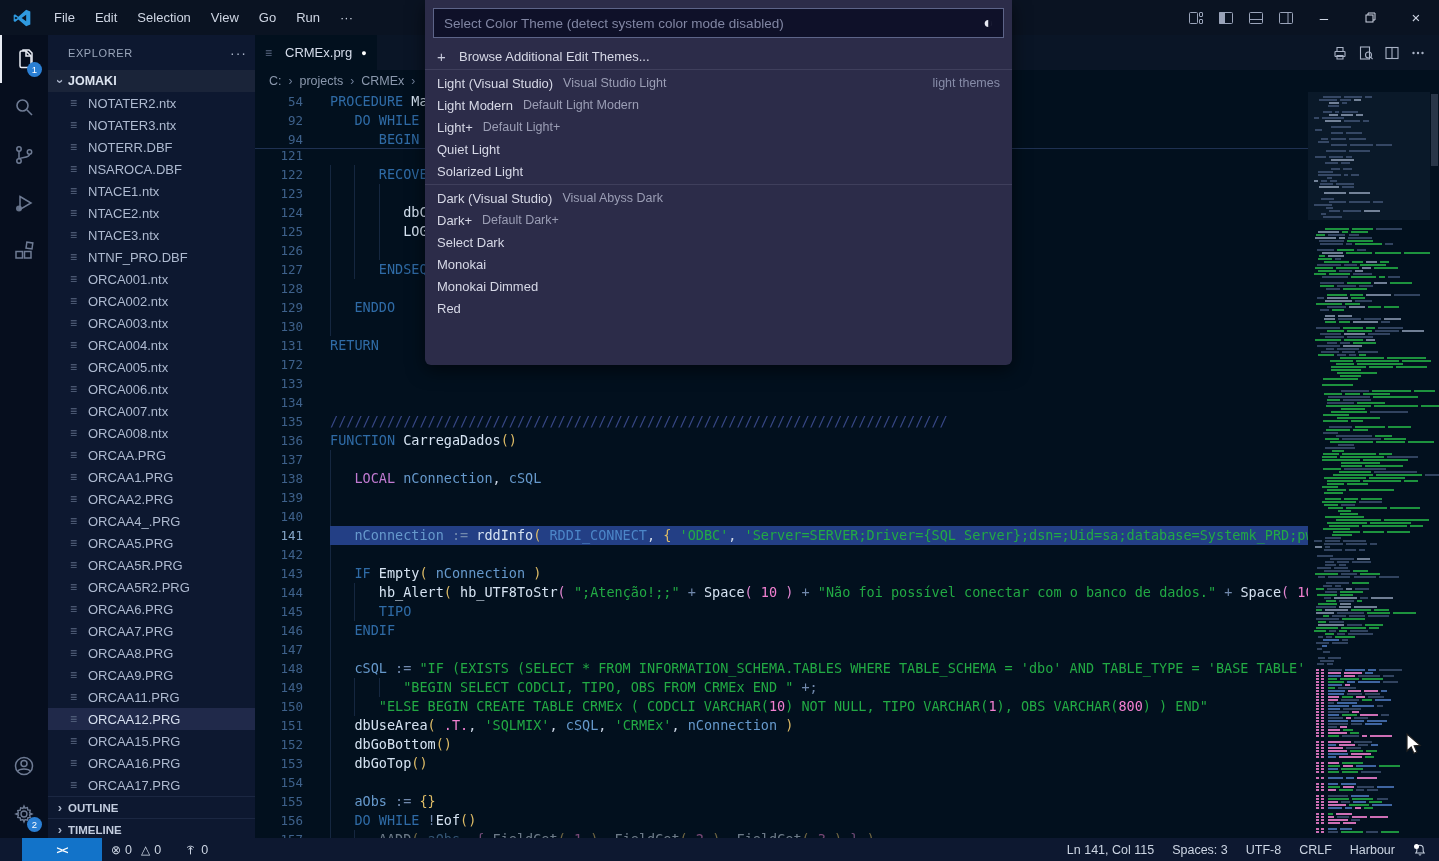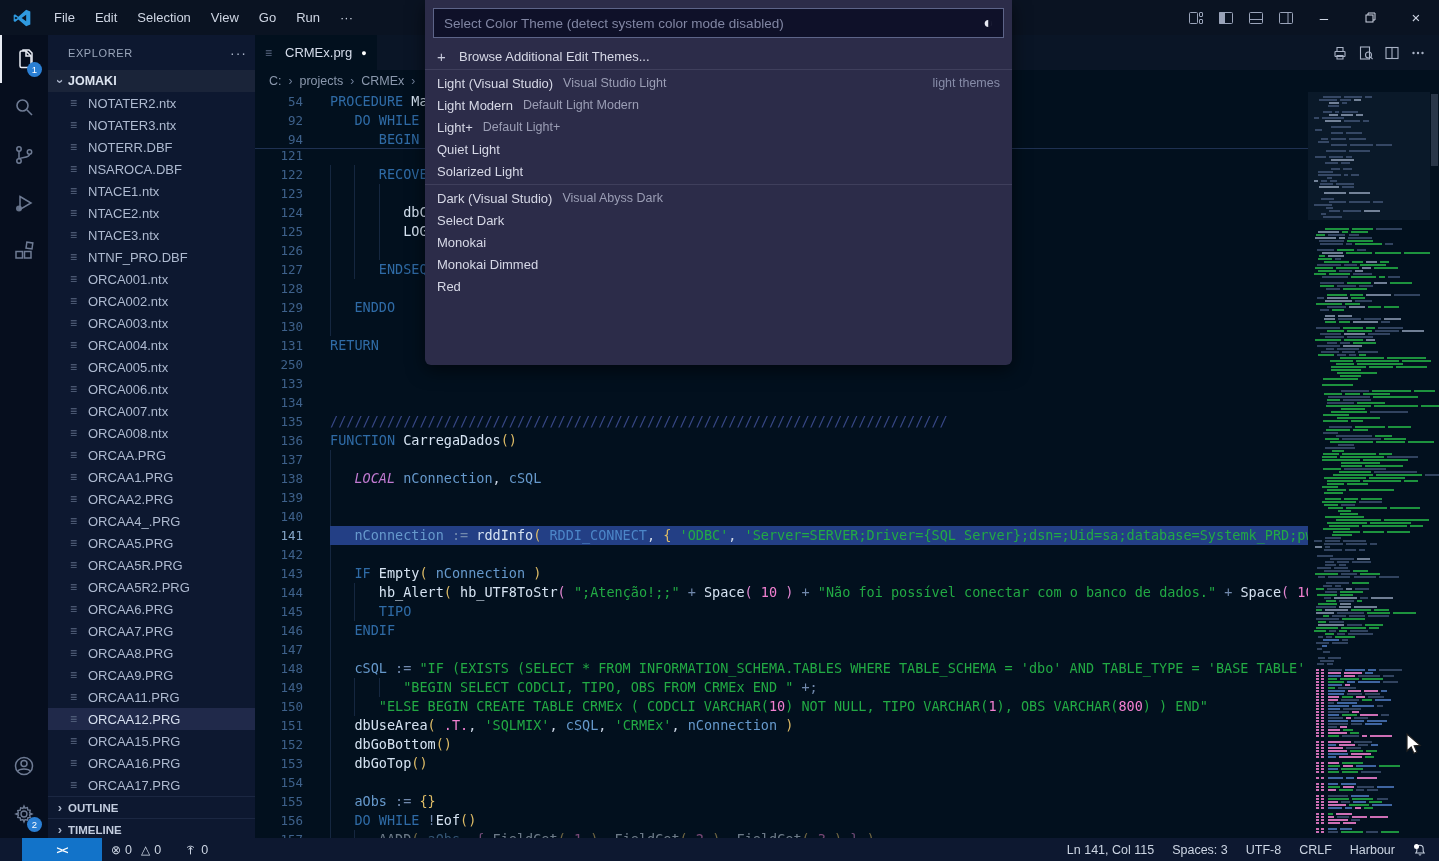--- a/index.html
+++ b/index.html
@@ -51,21 +51,21 @@
 
   #code-area{position:absolute;left:0;top:57px;width:1053px;height:746px;overflow:hidden;font-family:"DejaVu Sans Mono",monospace;font-size:13.5px;}
   .code-row{position:absolute;left:0;width:100%;height:19px;line-height:19px;white-space:pre;}
   .gutter{position:absolute;left:0;top:0;width:75px;height:19px;text-align:right;padding-right:27px;color:#3e618b;font-size:12.5px;}
   .gutter.active{color:#84a6c9;}
   .ctext{position:absolute;left:75px;right:0;top:0;height:19px;overflow:hidden;}
   .ctext.hl{background:#233f85;}
   .fade{opacity:.5;}
   .iguide{position:absolute;top:0;bottom:0;width:1px;background:#152740;}
   #sticky{position:absolute;left:0;top:0;width:100%;height:57px;background:var(--bg-editor);border-bottom:1px solid #1f3152;z-index:3;}
-  .t-kw{color:#2f6ba6;} .t-kw2{color:#c17ad1;font-style:italic;} .t-var{color:#6699cc;}
+  .t-kw{color:#2f6ba6;} .t-kw2{color:#c17ad1;} .t-var{color:#6699cc;}
   .t-fn{color:#d6e3f2;} .t-cn{color:#4c86c8;} .t-str{color:#22aa44;} .t-num{color:#f280d0;}
   .t-cmt{color:#384887;} .t-op{color:#7189ad;} .t-pl{color:#cfd9e8;} .t-p1{color:#ddbb66;} .t-p2{color:#e287d2;}
 
   
   #minimap{position:absolute;left:1053px;top:57px;width:122px;height:746px;background:var(--bg-editor);}
   #mm-slider{position:absolute;left:0;top:0;width:100%;height:128px;background:rgba(120,140,180,.08);}
   .mmb{position:absolute;height:2px;}
   #scrollbar{position:absolute;left:1175px;top:57px;width:9px;height:746px;}
   #sb-thumb{position:absolute;left:1px;top:2px;width:7px;height:72px;background:rgba(121,134,158,.33);}
 
@@ -426,21 +426,21 @@
           <div class="code-row" style="top: 73px;"><div class="gutter">122</div><div class="iguide" style="left: calc(0ch + 75px);"></div><div class="iguide" style="left: calc(3ch + 75px);"></div><div class="ctext" style="padding-left: 6ch;"><span class="t-kw">RECOVER USING </span><span class="t-var">oErr</span></div></div>
           <div class="code-row" style="top: 92px;"><div class="gutter">123</div><div class="iguide" style="left: calc(0ch + 75px);"></div><div class="iguide" style="left: calc(3ch + 75px);"></div><div class="iguide" style="left: calc(6ch + 75px);"></div><div class="ctext" style="padding-left: 0ch;"></div></div>
           <div class="code-row" style="top: 111px;"><div class="gutter">124</div><div class="iguide" style="left: calc(0ch + 75px);"></div><div class="iguide" style="left: calc(3ch + 75px);"></div><div class="iguide" style="left: calc(6ch + 75px);"></div><div class="ctext" style="padding-left: 9ch;"><span class="t-fn">dbCloseAll</span><span class="t-p1">()</span></div></div>
           <div class="code-row" style="top: 130px;"><div class="gutter">125</div><div class="iguide" style="left: calc(0ch + 75px);"></div><div class="iguide" style="left: calc(3ch + 75px);"></div><div class="iguide" style="left: calc(6ch + 75px);"></div><div class="ctext" style="padding-left: 9ch;"><span class="t-fn">LOGERRO</span><span class="t-p1">( </span><span class="t-var">oErr</span><span class="t-p1"> )</span></div></div>
           <div class="code-row" style="top: 149px;"><div class="gutter">126</div><div class="iguide" style="left: calc(0ch + 75px);"></div><div class="iguide" style="left: calc(3ch + 75px);"></div><div class="iguide" style="left: calc(6ch + 75px);"></div><div class="ctext" style="padding-left: 0ch;"></div></div>
           <div class="code-row" style="top: 168px;"><div class="gutter">127</div><div class="iguide" style="left: calc(0ch + 75px);"></div><div class="iguide" style="left: calc(3ch + 75px);"></div><div class="ctext" style="padding-left: 6ch;"><span class="t-kw">ENDSEQUENCE</span></div></div>
           <div class="code-row" style="top: 187px;"><div class="gutter">128</div><div class="iguide" style="left: calc(0ch + 75px);"></div><div class="ctext" style="padding-left: 0ch;"></div></div>
           <div class="code-row" style="top: 206px;"><div class="gutter">129</div><div class="iguide" style="left: calc(0ch + 75px);"></div><div class="ctext" style="padding-left: 3ch;"><span class="t-kw">ENDDO</span></div></div>
           <div class="code-row" style="top: 225px;"><div class="gutter">130</div><div class="iguide" style="left: calc(0ch + 75px);"></div><div class="ctext" style="padding-left: 0ch;"></div></div>
           <div class="code-row" style="top: 244px;"><div class="gutter">131</div><div class="ctext" style="padding-left: 0ch;"><span class="t-kw">RETURN</span></div></div>
-          <div class="code-row" style="top: 263px;"><div class="gutter">250</div><div class="ctext" style="padding-left: 0ch;"></div></div>
+          <div class="code-row" style="top: 263px;"><div class="gutter">172</div><div class="ctext" style="padding-left: 0ch;"></div></div>
           <div class="code-row" style="top: 282px;"><div class="gutter">133</div><div class="ctext" style="padding-left: 0ch;"></div></div>
           <div class="code-row" style="top: 301px;"><div class="gutter">134</div><div class="ctext" style="padding-left: 0ch;"></div></div>
           <div class="code-row" style="top: 320px;"><div class="gutter">135</div><div class="ctext" style="padding-left: 0ch;"><span class="t-cmt">////////////////////////////////////////////////////////////////////////////</span></div></div>
           <div class="code-row" style="top: 339px;"><div class="gutter">136</div><div class="ctext" style="padding-left: 0ch;"><span class="t-kw">FUNCTION </span><span class="t-fn">CarregaDados</span><span class="t-p1">()</span></div></div>
           <div class="code-row" style="top: 358px;"><div class="gutter">137</div><div class="iguide" style="left: calc(0ch + 75px);"></div><div class="ctext" style="padding-left: 0ch;"></div></div>
           <div class="code-row" style="top: 377px;"><div class="gutter">138</div><div class="iguide" style="left: calc(0ch + 75px);"></div><div class="ctext" style="padding-left: 3ch;"><span class="t-kw2">LOCAL </span><span class="t-var">nConnection</span><span class="t-pl">, </span><span class="t-var">cSQL</span></div></div>
           <div class="code-row" style="top: 396px;"><div class="gutter">139</div><div class="iguide" style="left: calc(0ch + 75px);"></div><div class="ctext" style="padding-left: 0ch;"></div></div>
           <div class="code-row" style="top: 415px;"><div class="gutter">140</div><div class="iguide" style="left: calc(0ch + 75px);"></div><div class="ctext" style="padding-left: 0ch;"></div></div>
           <div class="code-row" style="top: 434px;"><div class="gutter active">141</div><div class="iguide" style="left: calc(0ch + 75px);"></div><div class="ctext hl" style="padding-left: 3ch;"><span class="t-var">nConnection</span><span class="t-op"> := </span><span class="t-fn">rddInfo</span><span class="t-p1">( </span><span class="t-cn">RDDI_CONNECT</span><span class="t-pl">, </span><span class="t-p1">{ </span><span class="t-str">'ODBC'</span><span class="t-pl">, </span><span class="t-str">'Server=SERVER;Driver={SQL Server};dsn=;Uid=sa;database=Systemk_PRD;pwd</span></div></div>
           <div class="code-row" style="top: 453px;"><div class="gutter">142</div><div class="iguide" style="left: calc(0ch + 75px);"></div><div class="ctext" style="padding-left: 0ch;"></div></div>
@@ -1138,20 +1138,25 @@
             <span>Solarized Light</span>
             <span class="spacer"></span>
           </div>
           <div class="q-sep"></div>
           <div class="q-row">
             <span>Dark (Visual Studio)</span>
             <span class="desc">Visual Abyss Dark</span>
             <span class="spacer"></span>
           </div>
           <div class="q-row">
+            <span>Dark+</span>
+            <span class="desc">Default Dark+</span>
+            <span class="spacer"></span>
+          </div>
+          <div class="q-row">
             <span>Select Dark</span>
             <span class="spacer"></span>
           </div>
           <div class="q-row">
             <span>Monokai</span>
             <span class="spacer"></span>
           </div>
           <div class="q-row">
             <span>Monokai Dimmed</span>
             <span class="spacer"></span>

